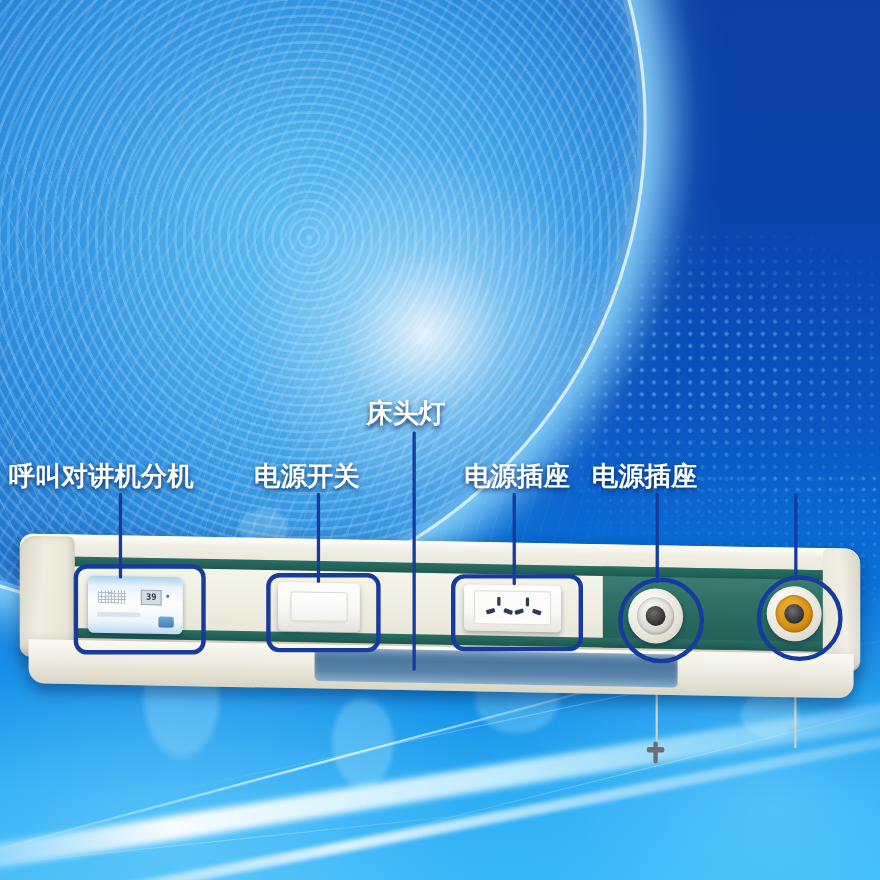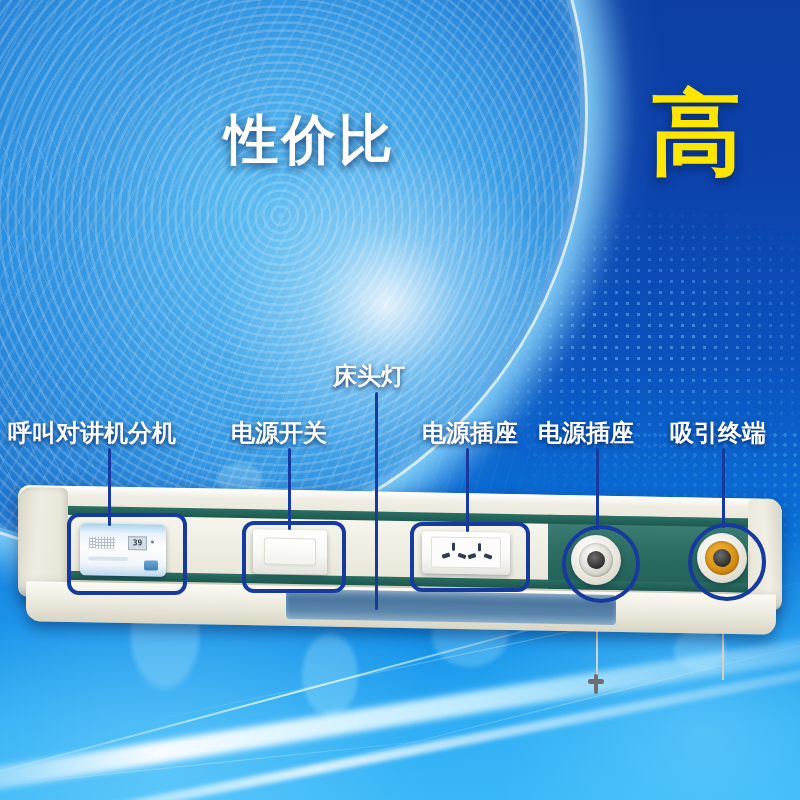--- a/index.html
+++ b/index.html
@@ -256,33 +256,28 @@
     <div class="thinlines2"></div>
     <div class="streak" style="left:-60px;top:690px;width:720px;transform:rotate(-15deg);"></div>
     <div class="streak soft" style="left:120px;top:648px;width:740px;transform:rotate(-12deg);"></div>
     <div class="streak soft" style="left:300px;top:700px;width:560px;transform:rotate(-14deg);"></div>
     <div class="streak soft" style="left:-40px;top:762px;width:520px;transform:rotate(-6deg);"></div>
     <div class="bigbeam"></div>
     <div class="bigbeam2"></div>
   </div>
 
   <div class="headline">
-    <div class="hl-row2">
-      <div class="hl-line2">性价比</div>
-      <div class="hl-big">高</div>
-    </div>
   </div>
 
   <div class="labels">
     <div class="callout" style="left:8px;top:417px;">呼叫对讲机分机</div>
     <div class="callout" style="left:231px;top:417px;">电源开关</div>
     <div class="callout" style="left:333px;top:360px;">床头灯</div>
     <div class="callout" style="left:403px;top:417px;padding-left:19px;">电源插座</div>
     <div class="callout" style="left:538px;top:417px;">电源插座</div>
-    <div class="callout" style="left:670px;top:417px;">吸引终端</div>
 
     <div class="leader" style="left:108px;top:448px;height:78px;"></div>
     <div class="leader" style="left:288px;top:448px;height:82px;"></div>
     <div class="leader" style="left:375px;top:392px;height:218px;"></div>
     <div class="leader" style="left:466px;top:448px;height:84px;"></div>
     <div class="leader" style="left:596px;top:448px;height:82px;"></div>
     <div class="leader" style="left:722px;top:448px;height:80px;"></div>
   </div>
 
   <div class="panel-wrap">

